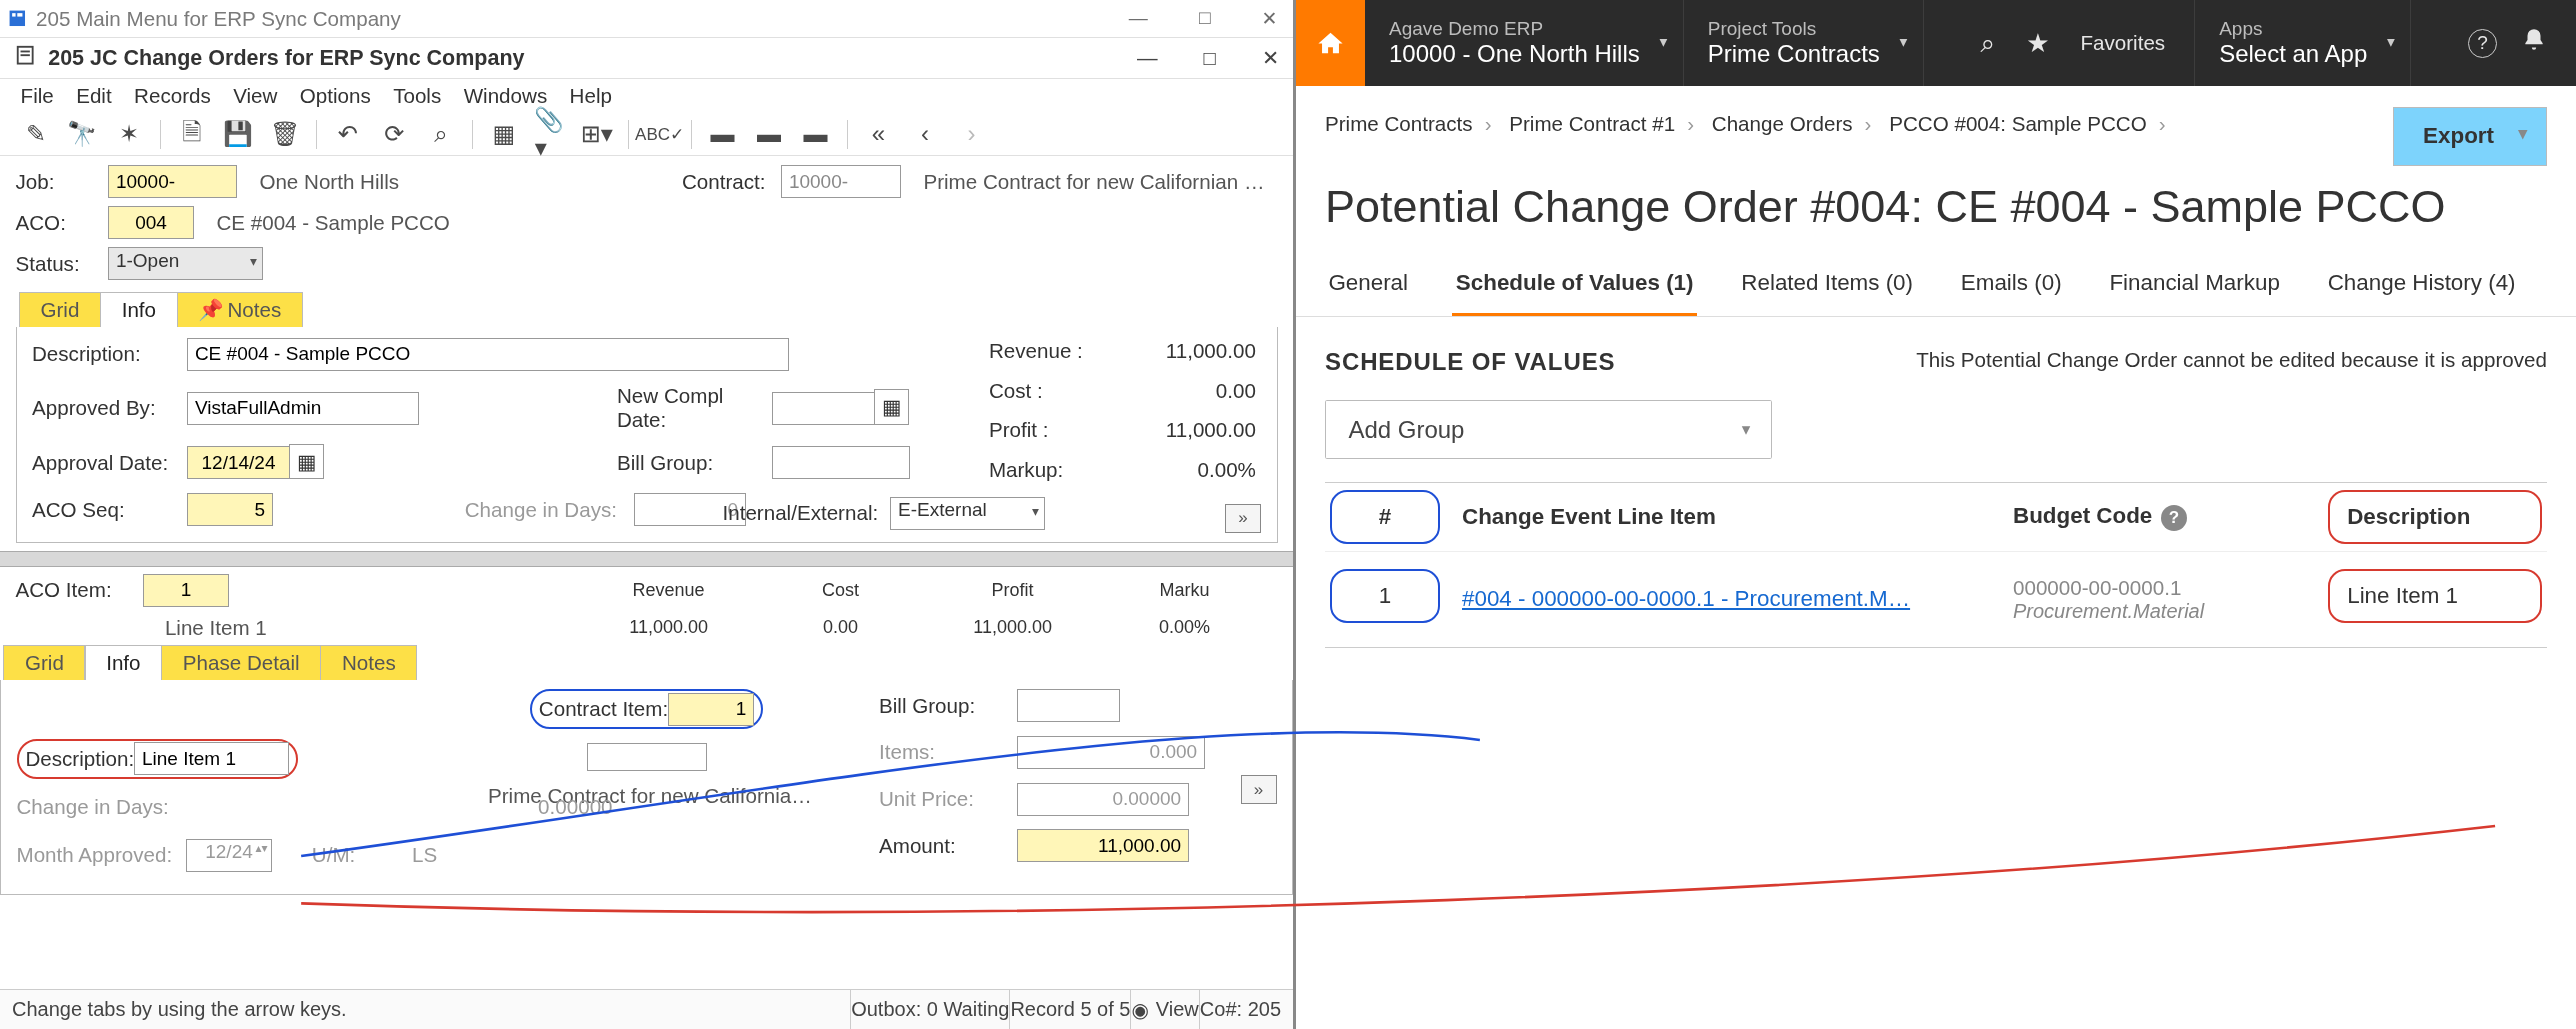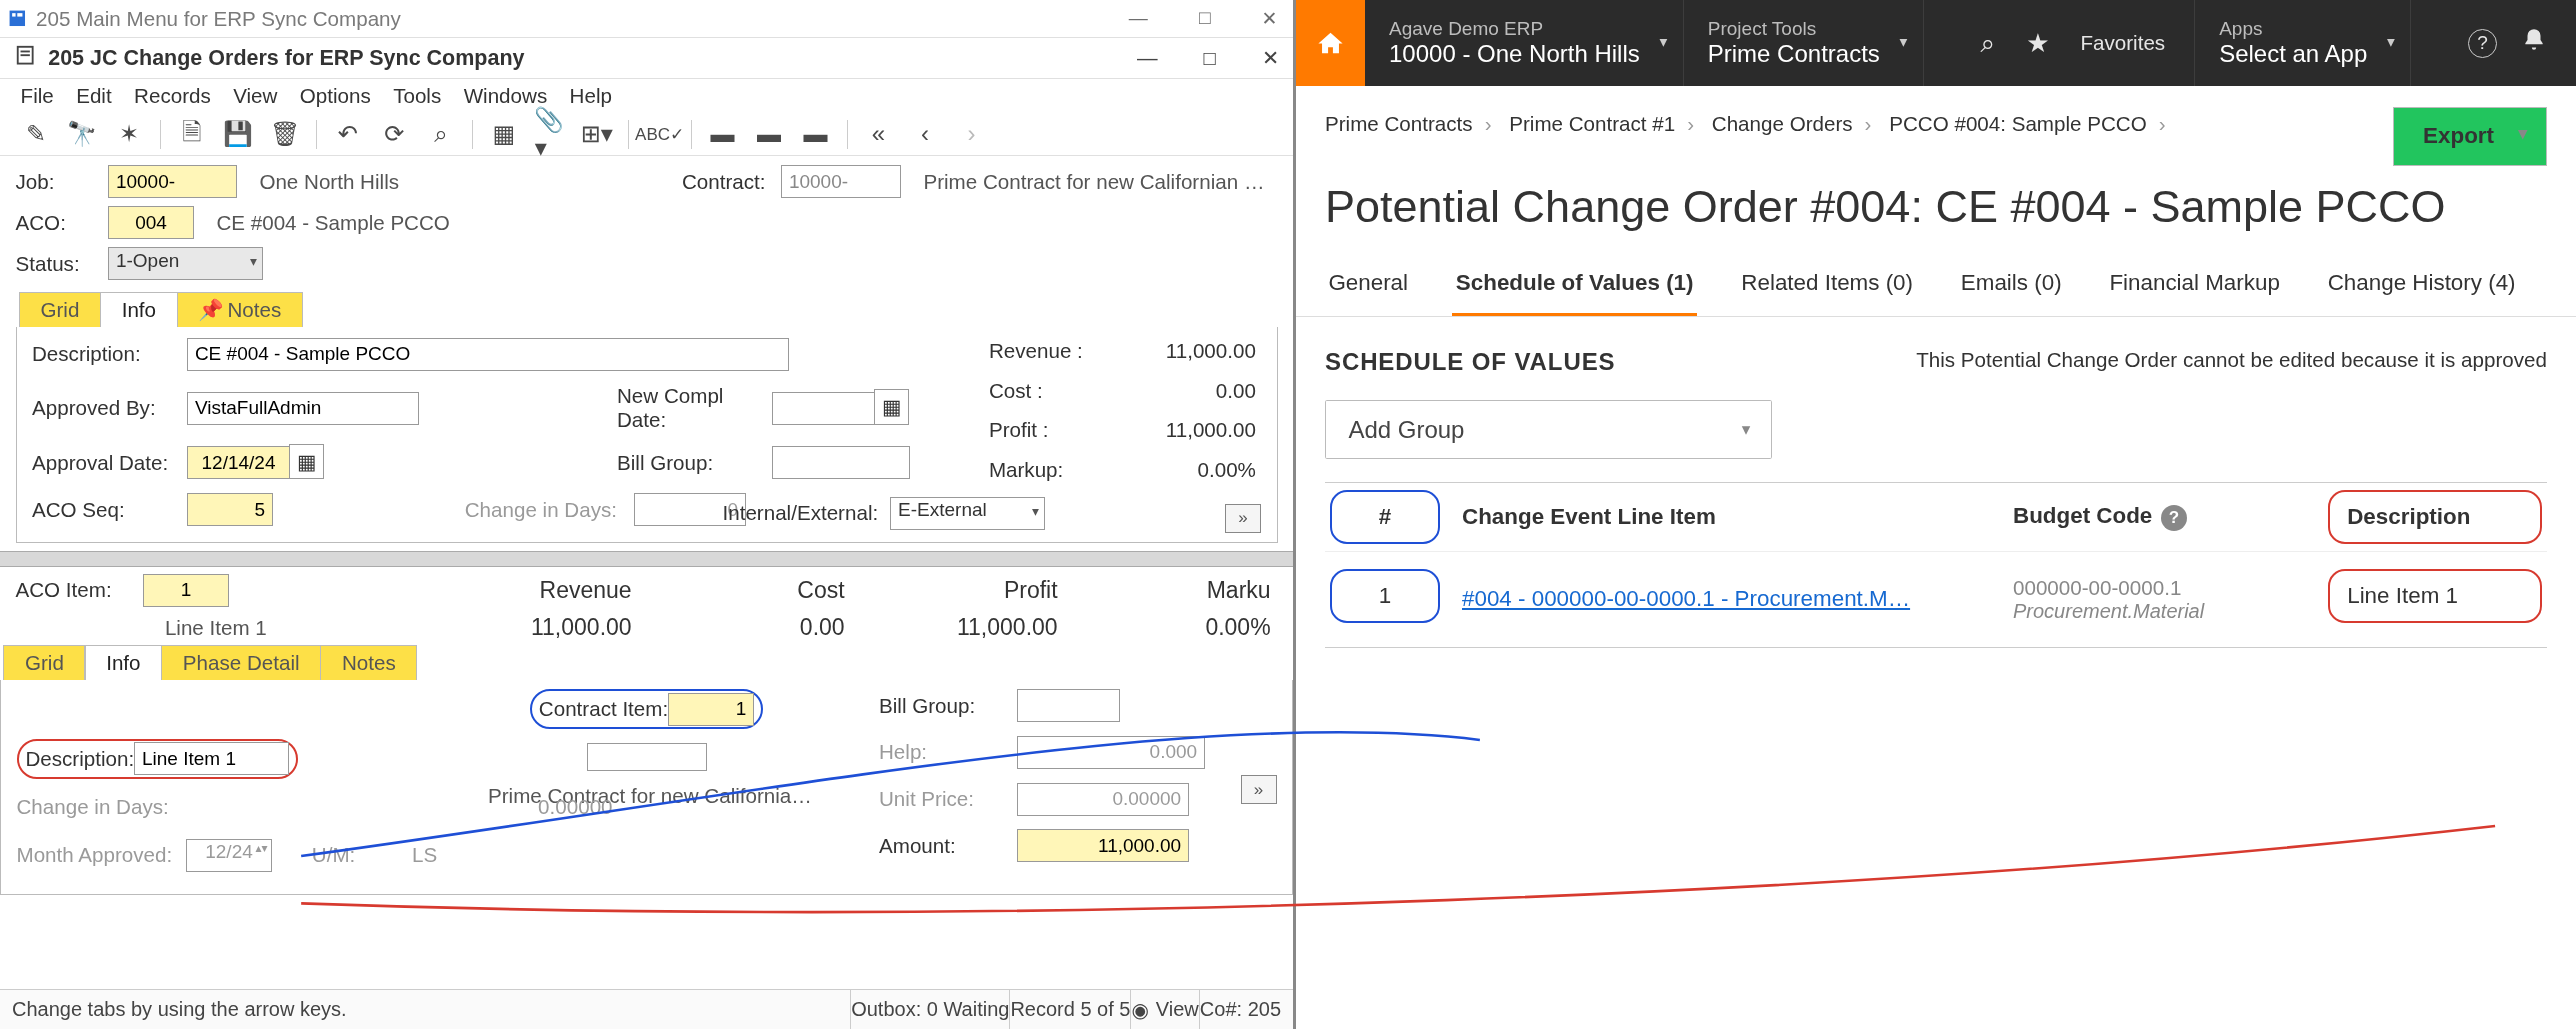--- a/index.html
+++ b/index.html
@@ -38,21 +38,21 @@
 .details-panel { border:0.9px solid #bbb; border-top:none; padding:10.3px 15.5px 15.5px; position:relative; }
 .details-grid { display:grid; grid-template-columns: 155px 258px 172px 155px 172px 129px; row-gap:13.8px; align-items:center; font-size:20.6px; }
 .txt-r { text-align:right; }
 .money-col { position:absolute; right:20.6px; top:12px; font-size:20.6px; display:grid; row-gap:15.5px; grid-template-columns: 138px 129px; }
 .expander { position:absolute; bottom:8.6px; right:15.5px; width:36px; height:29px; border:0.9px solid #888; display:flex; align-items:center; justify-content:center; font-size:17px; color:#555; background:#f5f5f5; }
 .gray-txt { color:#9a9a9a; }
 
 .mid-bar { height:15.5px; background:#d8d8d8; border-top:0.9px solid #aaa; border-bottom:0.9px solid #aaa; }
 
 .aco-item-row { padding:6.9px 15.5px; display:flex; align-items:center; gap:15.5px; font-size:20.6px; }
-.num-table { display:grid; grid-template-columns:172px 172px 172px 172px; text-align:right; font-size:23px; margin-left:auto; padding-right:6.9px;gap:41px; }
+.num-table { display:grid; grid-template-columns:172px 172px 172px 172px; text-align:center; font-size:18px; margin-left:auto; padding-right:6.9px; }
 
 .sub-tabs { display:flex; align-items:flex-end; height:38px; padding:0 3.4px; font-size:20.6px; }
 .sub-details { border:0.9px solid #bbb; border-top:none; padding:8.6px 15.5px 17px; position:relative; }
 
 .pill-blue { border:2.6px solid #1e4fd6; border-radius:22.4px; padding:1.7px 6.9px; display:inline-flex; align-items:center; }
 .pill-red  { border:2.6px solid #d73a2f; border-radius:22.4px; padding:1.7px 6.9px; display:inline-flex; align-items:center; }
 
 .right-col2 { position:absolute; left:878px; top:8.6px; display:grid; grid-template-columns:138px 189px; row-gap:13.8px; align-items:center; font-size:20.6px; }
 .statusbar { margin-top:auto; height:40px; border-top:0.9px solid #ccc; display:flex; align-items:center; padding:0 12px; font-size:20px; color:#444; background:#fafafa; }
 .statusbar .seg { border-left:0.9px solid #ccc; padding:0 0; height:100%; display:flex; align-items:center; gap:6.9px; }
@@ -64,21 +64,21 @@
 .black-tab { padding:8.6px 43px 8.6px 24px; border-right:0.9px solid #3d3d3d; display:flex; flex-direction:column; justify-content:center; position:relative; min-width:258px; }
 .black-tab .line1 { font-size:19px; color:#bdbdbd; }
 .black-tab .line2 { font-size:24px; color:#fff; font-weight:500; }
 .black-tab::after { content:"▾"; position:absolute; right:15.5px; top:33px; color:#ccc; font-size:15.5px; }
 .black-icons { margin-left:auto; display:flex; align-items:center; gap:31px; padding:0 29px; font-size:26px; }
 
 .breadcrumb-row { display:flex; align-items:flex-start; padding:20.6px 29px 0; gap:17px; }
 .breadcrumbs { font-size:20.6px; color:#555; line-height:34px; }
 .breadcrumbs a { color:#333; text-decoration:none; }
 .breadcrumbs .sep { margin:0 12px; color:#999; }
-.export-btn { margin-left:auto; border:0.9px solid #bbb; padding:15.5px 52px 15.5px 29px; font-size:22.4px; font-weight:600; position:relative; background:#22c55e; }
+.export-btn { margin-left:auto; border:0.9px solid #bbb; padding:15.5px 52px 15.5px 29px; font-size:22.4px; font-weight:600; position:relative; background:#7dd3fc; }
 .export-btn::after { content:"▾"; position:absolute; right:19px; top:15.5px; color:#888; font-size:17px; }
 .crumb-bold { font-weight:700; color:#111; }
 
 .page-title { font-size:45px; font-weight:300; padding:13.8px 29px 20.6px; line-height:55px; color:#333; }
 
 .proc-tabs { display:flex; gap:41px; padding:0 29px; border-bottom:0.9px solid #ddd; font-size:22.4px; }
 .proc-tab { padding:15.5px 3.4px 17px; color:#333; cursor:pointer; }
 .proc-tab.active { font-weight:700; border-bottom:3.4px solid #ff7a00; }
 
 .sov-head { display:flex; justify-content:space-between; padding:31px 29px 6.9px; font-size:20.6px; }
@@ -310,21 +310,21 @@
       <div style="display:flex; align-items:center; gap:13.8px; height:43px; font-size:20.6px; margin-top:5.2px;">
         <span style="min-width:155px;" class="gray-txt">Month Approved:</span>
         <span class="input-white gray-txt" style="width:86px;text-align:center;position:relative;"><span>12/24</span><span style="position:absolute;right:3.4px;top:1.7px;font-size:12px;">▴▾</span></span>
         <span class="gray-txt" style="margin-left:26px;">U/M:</span>
         <span class="gray-txt" style="margin-left:43px;">LS</span>
       </div>
 
       <div class="right-col2">
         <span>Bill Group:</span>
         <input class="input-white" style="width: 103px;">
-        <span class="gray-txt">Help:</span>
+        <span class="gray-txt">Items:</span>
         <input class="input-white gray-txt" style="width: 188px; text-align: right;" value="0.000">
         <span class="gray-txt">Unit Price:</span>
         <input class="input-white gray-txt" style="width: 172px; text-align: right;" value="0.00000">
         <span>Amount:</span>
         <input class="input-yellow" style="width: 172px; text-align: right;" value="11,000.00">
       </div>
       <div class="expander" style="bottom:auto;top:95px;">»</div>
     </div>
 
     <div class="statusbar">

